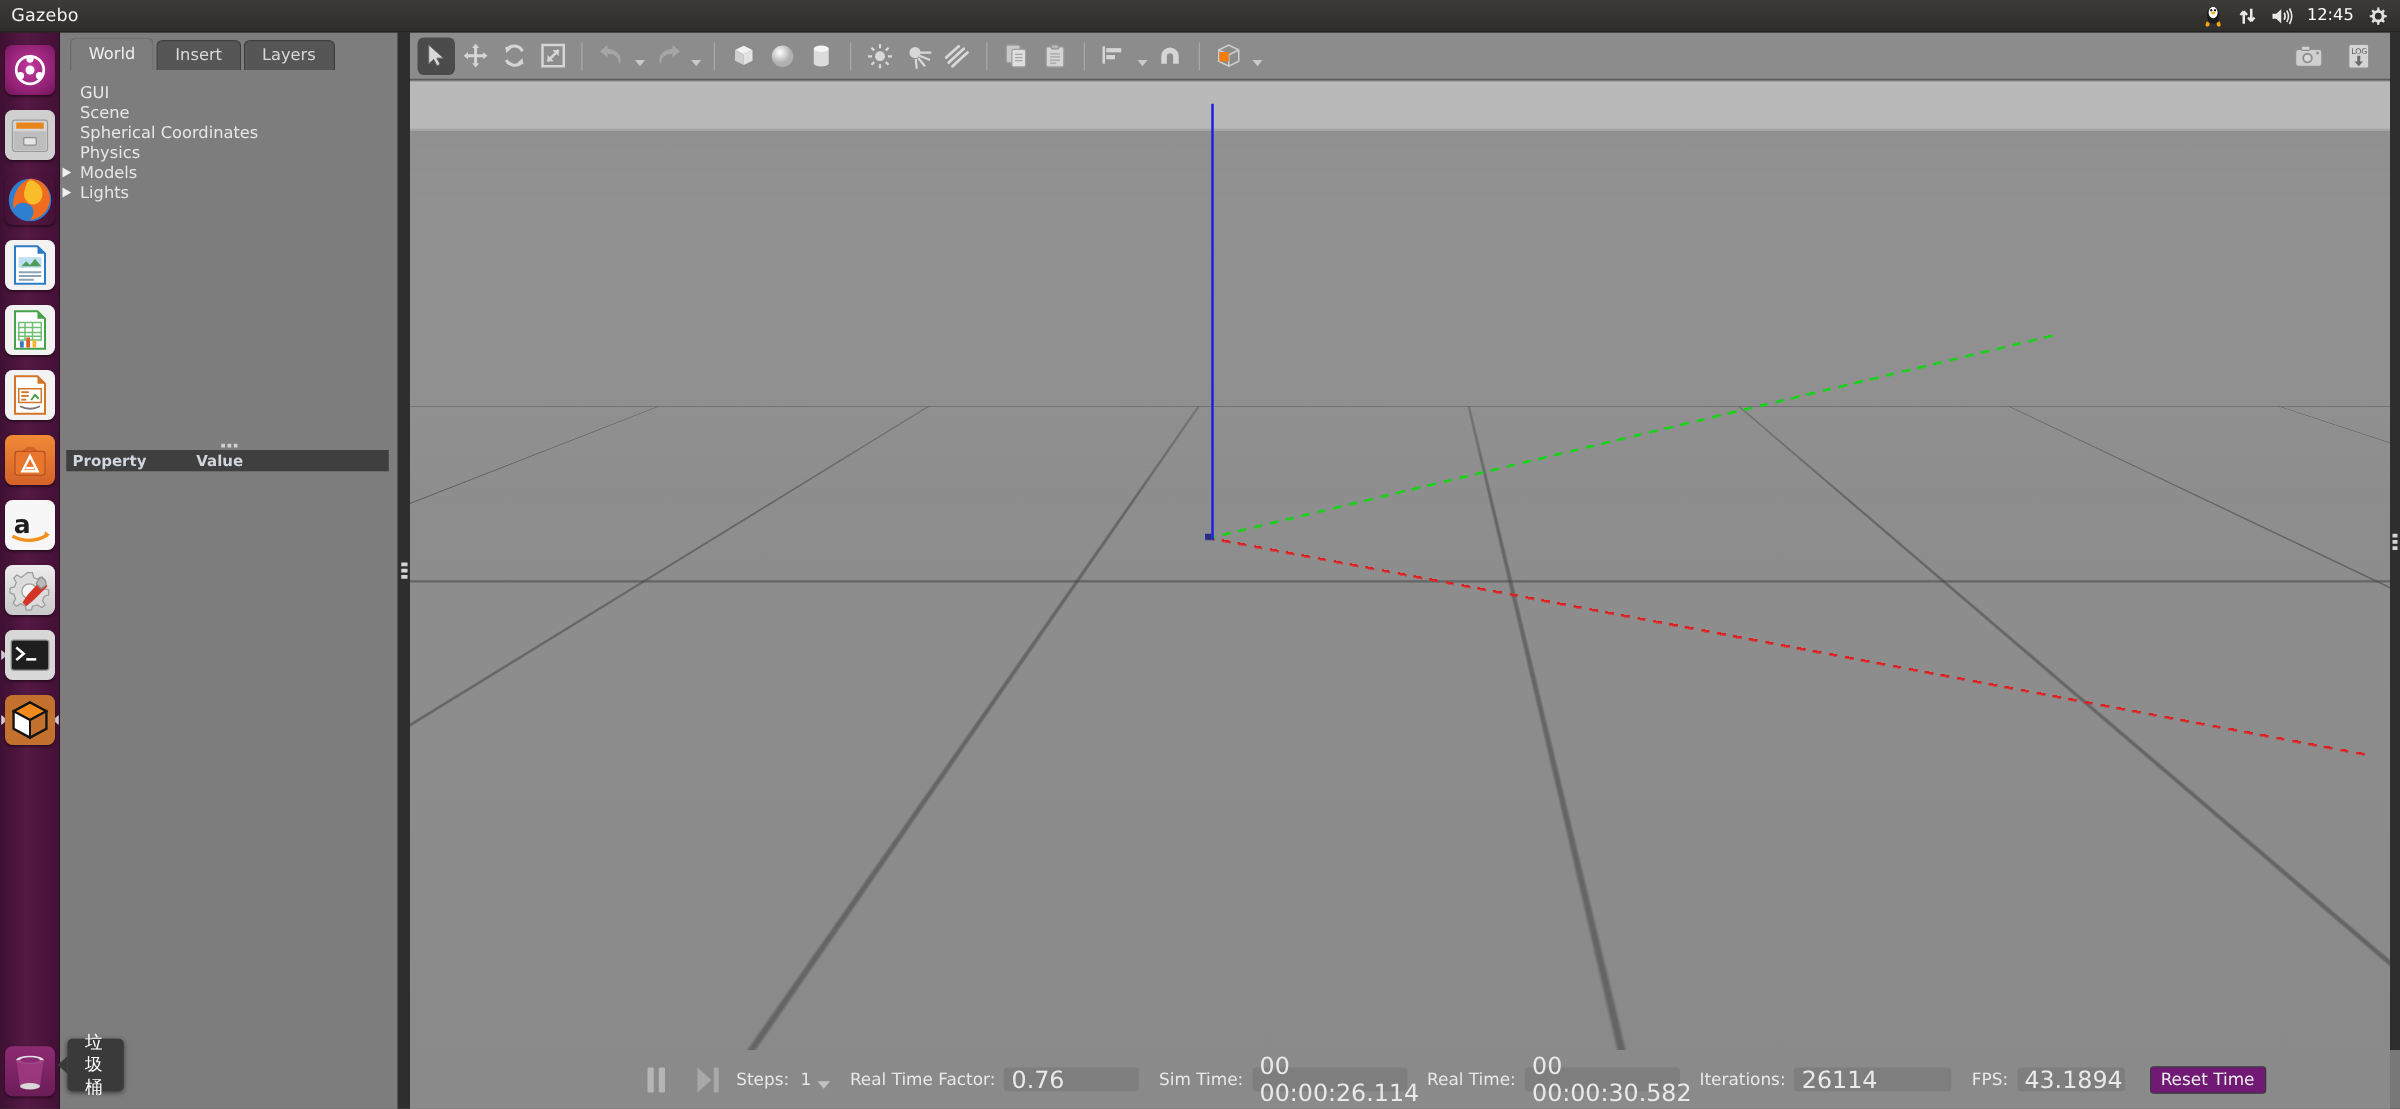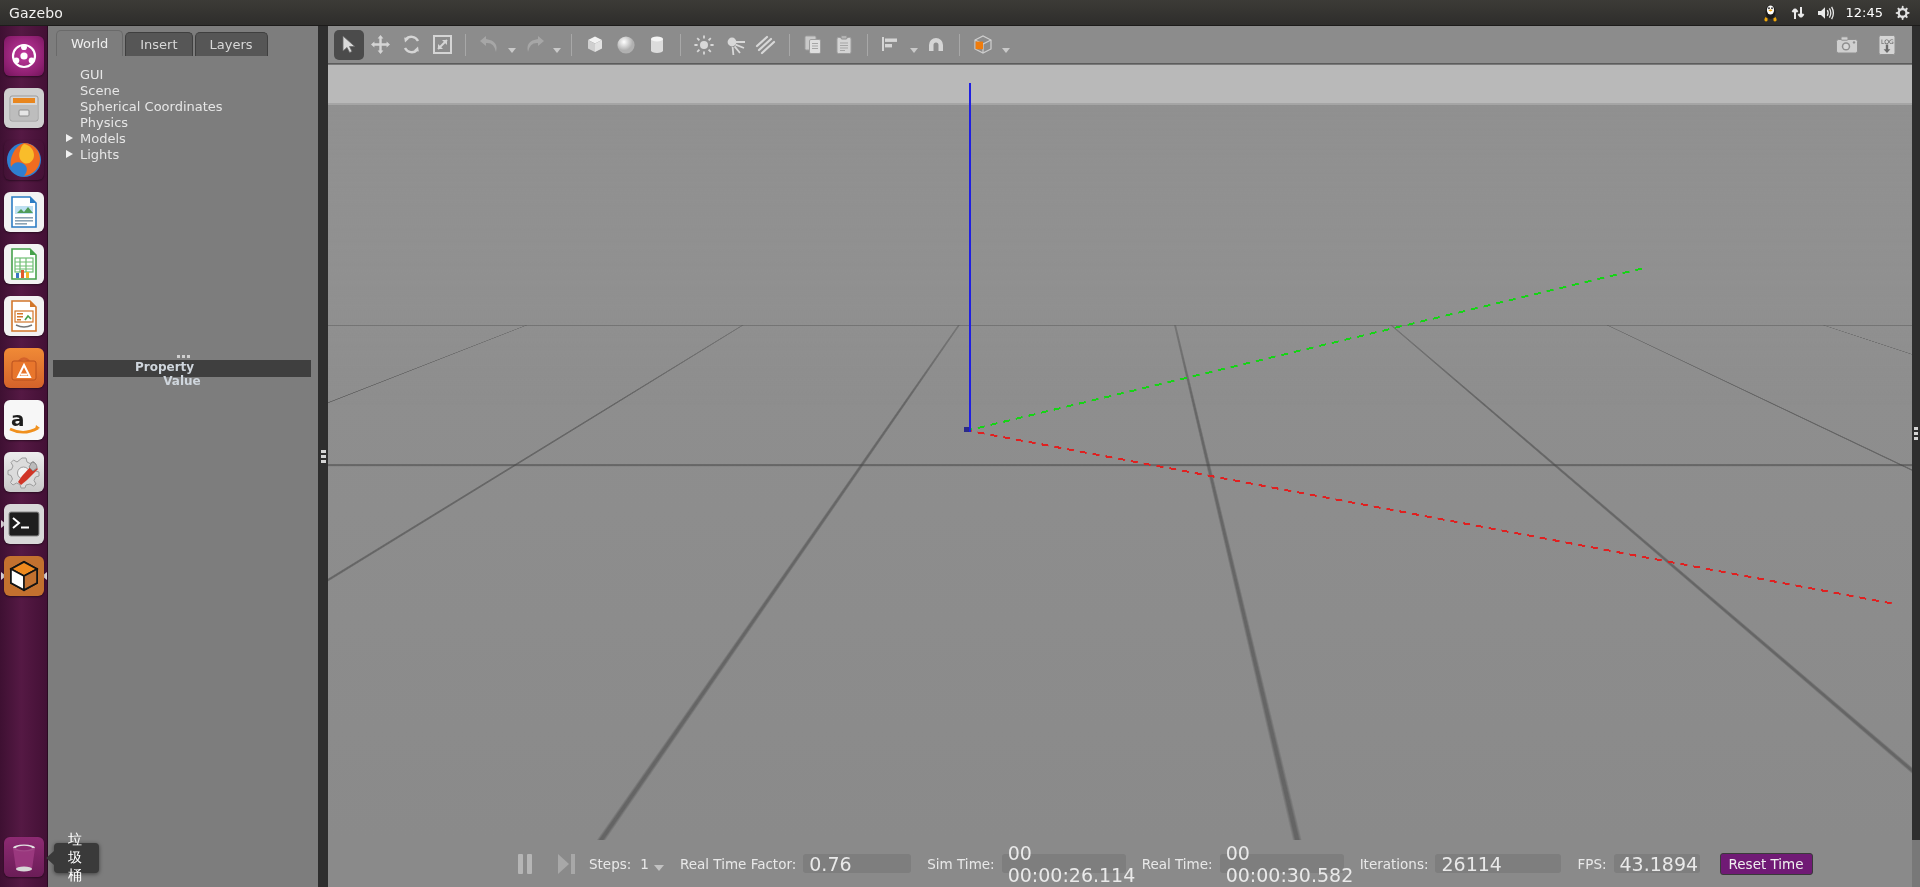--- a/index.html
+++ b/index.html
@@ -34,21 +34,21 @@
            box-shadow:0 1px 2px rgba(0,0,0,.45); overflow:hidden; }
   .l-pip-l{ position:absolute; left:1px; top:50%; margin-top:-4px;
             width:0;height:0;border-top:4px solid transparent;
             border-bottom:4px solid transparent;border-left:5px solid #d8d0d6; }
   .l-pip-r{ position:absolute; right:1px; top:50%; margin-top:-4px;
             width:0;height:0;border-top:4px solid transparent;
             border-bottom:4px solid transparent;border-right:5px solid #d8d0d6; }
   #trash-wrap{ position:absolute; left:0; bottom:4px; width:48px; height:52px;
                display:flex; align-items:center; justify-content:center; }
   #trash-tip{
-    position:absolute; left:54px; bottom:14px; height:30px;
+    position:absolute; left:54px; bottom:14px; height:42px;
     background:#3a3a3a; border-radius:4px; color:#fff; font-size:14px;
     display:flex; align-items:center; padding:0 17px 0 14px;
     box-shadow:0 1px 4px rgba(0,0,0,.5); z-index:60;
   }
   #trash-tip:before{ content:""; position:absolute; left:-8px; top:50%;
     margin-top:-7px; width:0;height:0;
     border-top:7px solid transparent;border-bottom:7px solid transparent;
     border-right:8px solid #3a3a3a; }
 
   
@@ -61,34 +61,34 @@
   #tabbar{ position:absolute; left:8px; top:4px; height:26px; display:flex;
            align-items:flex-end; gap:2px; }
   .tab{ height:24px; padding:0 14px; font-size:13px; color:#d8d8d8;
         background:#565656; border:1px solid #3f3f3f; border-bottom:none;
         border-radius:5px 5px 0 0; display:flex; align-items:center; }
   .tab.active{ background:#7d7d7d; color:#efefef; border-color:#6a6a6a; height:26px; }
 
   #tree{ position:absolute; left:0; top:30px; width:270px; height:272px;
          background:#7d7d7d; padding-top:10px; }
   .tnode{ height:16px; display:flex; align-items:center; font-size:13px;
-          color:#e6e6e6; padding-left:18px; }
+          color:#e6e6e6; padding-left:2px; }
   .tnode .arrow{ width:12px; display:flex; align-items:center; }
   .tnode .arrow i{ display:block; width:0;height:0;
     border-top:4.5px solid transparent;border-bottom:4.5px solid transparent;
     border-left:7px solid #f0f0f0; }
   .tnode .lbl{ margin-left:2px; }
 
   #h-split{ position:absolute; left:0; top:326px; width:270px; height:8px;
             display:flex; align-items:center; justify-content:center; }
   #h-split .g{ width:3px;height:3px;background:#cfcfcf;margin:0 1px; }
 
   #prop-head{ position:absolute; left:5px; top:334px; width:258px; height:17px;
               background:#3f3f3f; display:flex; align-items:center;
-              font-size:12px; font-weight:bold; color:#cfd6dd;flex-direction:column; }
+              font-size:12px; font-weight:bold; color:#cfd6dd; }
   #prop-head .c1{ padding-left:5px; width:104px; }
 
   
   #v-split{ position:absolute; left:270px; top:0; width:10px; height:861px;
             background:#2e2e2e; display:flex; align-items:center;
             justify-content:center; }
   #v-split .g{ width:5px;height:3px;background:#d4d4d4;margin:1px 0; }
   #v-split .gs{ display:flex; flex-direction:column; }
 
   

